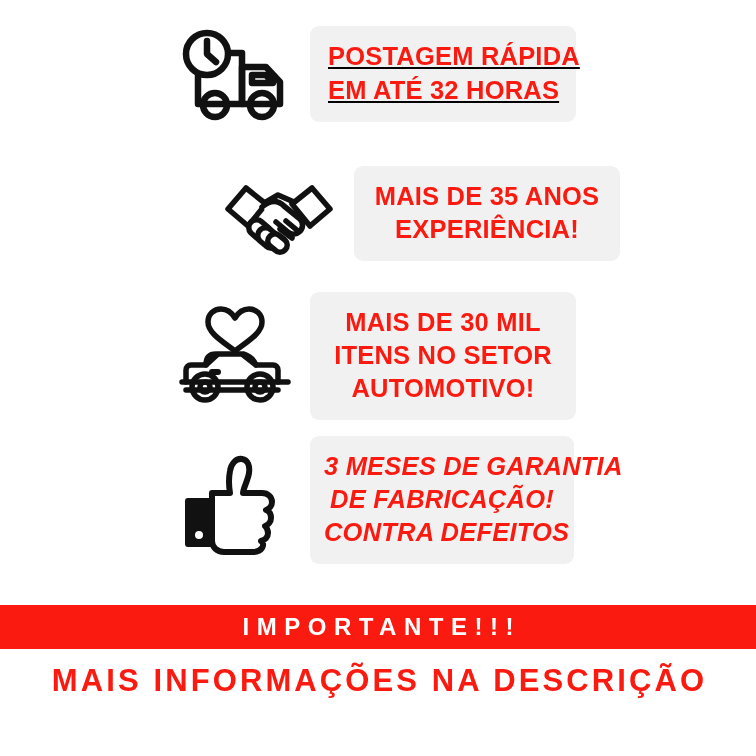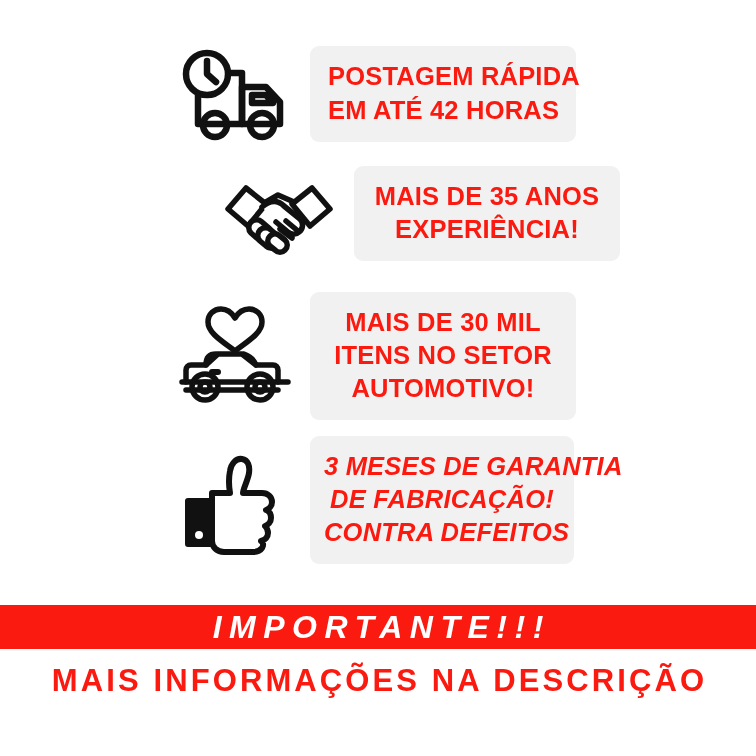--- a/index.html
+++ b/index.html
@@ -54,21 +54,21 @@
     line-height: 1.30;
     letter-spacing: 0.2px;
     white-space: nowrap;
   }
 
   .text-box .line {
     display: block;
   }
 
   
-  #row-1 { top: 46px;  }
+  #row-1 { top: 26px; text-decoration: underline;  }
   #row-2 { top: 166px; justify-content: flex-end; }
   #row-3 { top: 292px; }
   #row-4 { top: 436px; font-style: italic; }
 
   #row-1 .text-box { width: 230px; }
   #row-2 .text-box { width: 230px; }
   #row-3 .text-box { width: 230px; }
   #row-4 .text-box { width: 236px; padding-left: 14px; padding-right: 14px; }
 
   
@@ -79,24 +79,23 @@
     width: 756px;
     height: 44px;
     background: #fa1a10;
     display: flex;
     align-items: center;
     justify-content: center;
   }
   .banner-text {
     color: #ffffff;
     font-weight: bold;
-    font-size: 32px;
+    font-size: 24px;
     letter-spacing: 7.5px;
     text-indent: 7.5px;
-    font-style: italic;
   }
 
   .sub-banner {
     position: absolute;
     left: 0;
     top: 655px;
     width: 756px;
     height: 52px;
     display: flex;
     align-items: center;
@@ -128,21 +127,21 @@
 
         <circle cx="41" cy="79" r="12"></circle>
         <circle cx="88" cy="79" r="12"></circle>
 
         <circle cx="33" cy="28" r="21" fill="#ffffff"></circle>
         <path d="M33 15 V28 L42 36"></path>
       </svg>
     </div>
     <div class="text-box">
       <span class="line">POSTAGEM RÁPIDA</span>
-      <span class="line">EM ATÉ 42 HORAS</span>
+      <span class="line">EM ATÉ 32 HORAS</span>
     </div>
   </div>
 
   <div class="feature-row" id="row-2">
     <div class="icon-cell">
       <svg width="122" height="90" viewBox="0 0 122 90" fill="#ffffff" stroke="#111111" stroke-width="5.5" stroke-linecap="round" stroke-linejoin="round">
 
         <path d="M10 40 L28 19 L48 35 L30 57 Z"></path>
 
         <path d="M112 40 L94 19 L74 35 L92 57 Z"></path>

